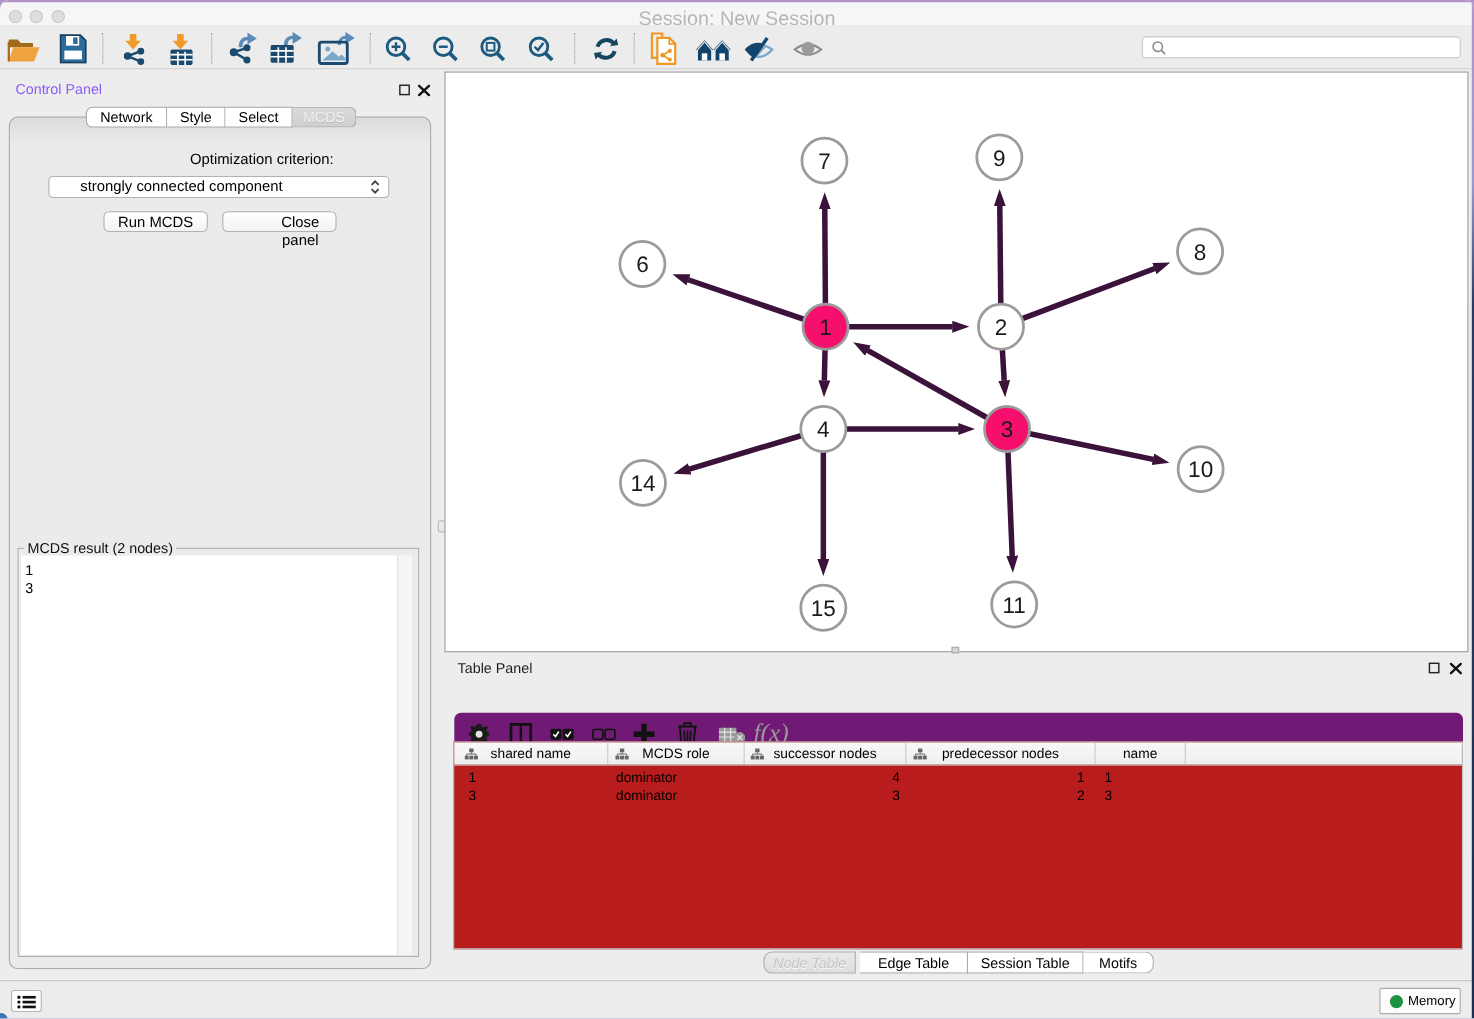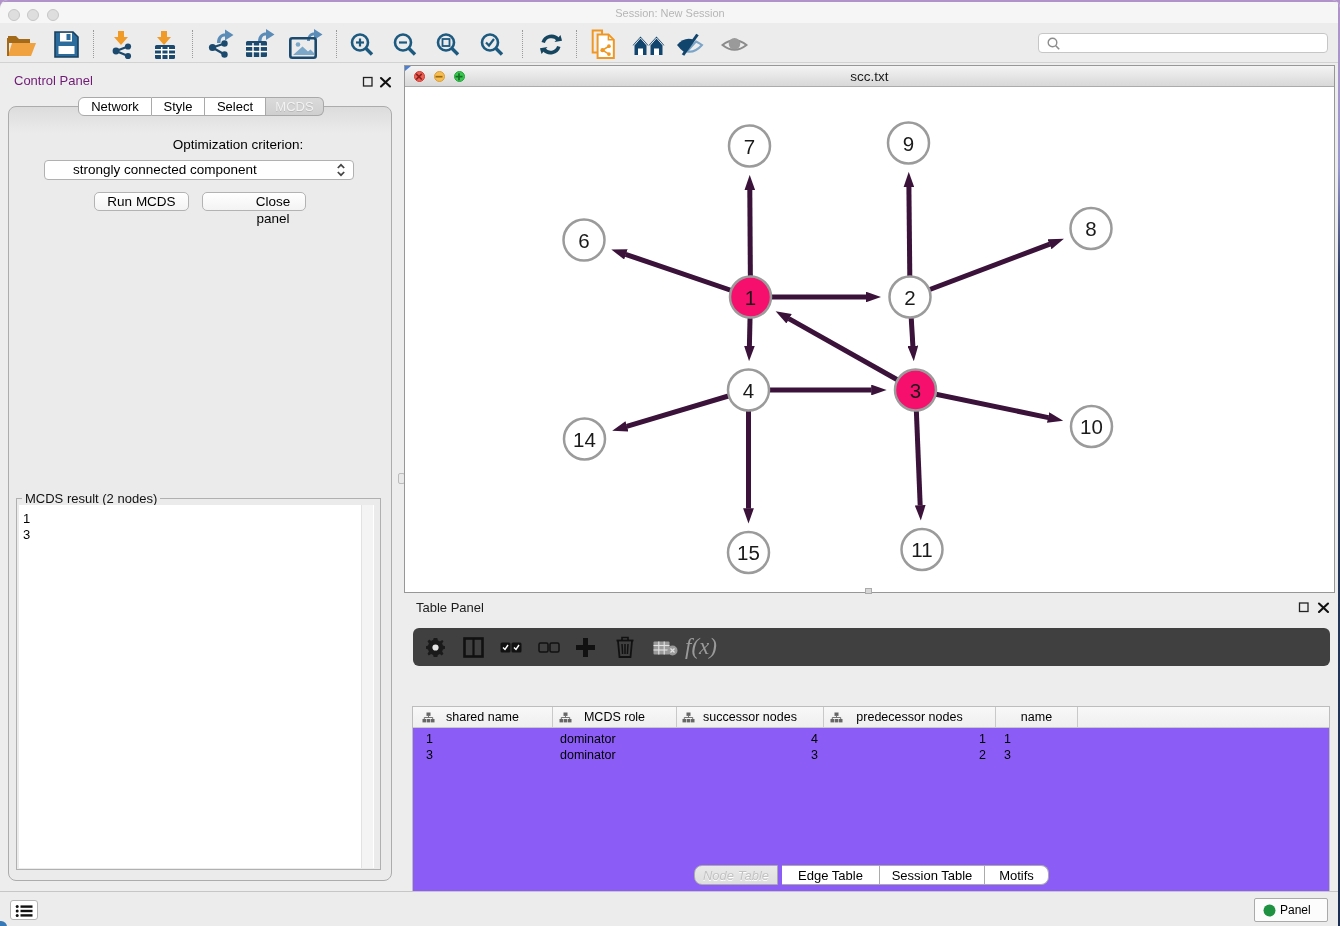--- a/index.html
+++ b/index.html
@@ -10,33 +10,33 @@
   #topstrip { position:absolute; left:0; top:0; width:1340px; height:2px;
               background:#b193c9; border-radius:8px 8px 0 0; z-index:5; }
   .abs { position:absolute; }
 
   
   #titlebar { position:absolute; left:0; top:2px; width:1340px; height:21px;
               background:#f6f6f6; border-radius:7px 7px 0 0; }
   .tl { position:absolute; top:6.5px; width:12px; height:12px; border-radius:50%;
         background:#dedede; border:1px solid #c6c6c6; }
   #wintitle { position:absolute; top:5px; left:0; width:100%; text-align:center;
-              font-size:11px; color:#b6b6b6; }
+              font-size:18px; color:#b6b6b6; }
 
   
   #toolbar { position:absolute; left:0; top:23px; width:1340px; height:40px;
              background:#ececec; border-bottom:1px solid #d2d2d2; }
   .tbi { position:absolute; margin-top:3px; top:0; }
   .sep { position:absolute; top:7px; height:28px; width:0;
          border-left:1px dotted #9a9a9a; }
   #searchbox { position:absolute; left:1038px; top:10px; width:290px; height:20px;
                background:#fff; border:1px solid #c6c6c6; border-radius:4px; }
 
   
-  #cp-title { position:absolute; left:14px; top:73px; font-size:13px; color:#701a75; }
+  #cp-title { position:absolute; left:14px; top:73px; font-size:13px; color:#8b5cf6; }
   .tab { position:absolute; top:97px; height:19px; line-height:18px; text-align:center;
          font-size:13px; background:#fff; border:1px solid #a9a9a9; border-left:none; color:#000; }
   #cp-panel { position:absolute; left:8px; top:106px; width:384px; height:775px;
               border:1px solid #acacac; border-radius:8px;
               background:linear-gradient(#dcdcdc, #ebebeb 26px); }
   #optlabel { position:absolute; left:0; top:137px; width:400px; text-align:center;
               font-size:13.5px; color:#000;margin-left:38px; }
   #optsel { position:absolute; left:44px; top:160px; width:310px; height:20px;
             background:#fff; border:1px solid #b1b1b1; border-radius:4px;
             font-size:13.5px; line-height:18px; padding-left:28px; color:#000; }
@@ -59,24 +59,24 @@
             border:1px solid #979797; background:#fff; }
   #nettitle { position:absolute; left:0; top:0; width:100%; height:21px; 
               background:linear-gradient(#f4f4f4,#d8d8d8); border-bottom:1px solid #ababab; }
   #nettitle .txt { position:absolute; width:100%; text-align:center; top:3px;
                    font-size:13.5px; color:#1a1a1a; }
   .mtl { position:absolute; top:4.5px; width:11.5px; height:11.5px; border-radius:50%; }
   #graph { position:absolute; left:0; top:22px; }
 
   
   #tp-title { position:absolute; left:416px; top:600px; font-size:13px; color:#1d1d1d; }
-  #tp-toolbar { position:absolute; left:413px; top:628px; width:917px; height:38px;
-                background:#404040; border-radius:6px; }
+  #tp-toolbar { position:absolute; left:413px; top:648px; width:917px; height:38px;
+                background:#701a75; border-radius:6px; }
   #tablebox { position:absolute; left:412px; top:674px; width:918px; height:189px;
-              background:#8b5cf6; border:1px solid #bdbdbd;margin-top:32px; }
+              background:#b91c1c; border:1px solid #bdbdbd; }
   #thead { position:absolute; left:0; top:0; width:916px; height:21px;
            background:linear-gradient(#f8f8f8,#efefef); border-bottom:1px solid #c9c9c9; }
   .th { position:absolute; top:0; height:20px; font-size:12.5px; color:#000;
         text-align:center; line-height:20px; border-right:1px solid #c9c9c9; }
   .td { position:absolute; font-size:12.5px; color:#000; height:16px; line-height:16px; }
   .btab { position:absolute; top:865px; height:20px; line-height:19px; text-align:center;
           font-size:13px; background:#fff; border:1px solid #ababab; border-left:none; color:#000; }
 
   
   #statusbar { position:absolute; left:0; top:891px; width:1340px; height:35px;
@@ -261,34 +261,20 @@
   <div id="groupbox"></div>
   <div id="gb-label">MCDS result (2 nodes)</div>
   <div id="gb-white">
     <div style="position:absolute;left:4px;top:6px;">1</div>
     <div style="position:absolute;left:4px;top:22px;">3</div>
     <div id="gb-scroll"></div>
   </div>
   <div id="splitgrip"></div>
 
   <div id="netwin">
-    <div id="nettitle">
-      <svg width="6" height="5" style="position:absolute;left:0;top:0;">
-          <path d="M0 0 L6 0 L0 5 Z" fill="#4a7fd4"></path>
-        </svg>
-      <div class="mtl" style="left:8.5px; background:#ee6156; border:0.5px solid #ce3a31;"></div>
-      <div class="mtl" style="left:28.5px; background:#f6bd50; border:0.5px solid #dd9d33;"></div>
-      <div class="mtl" style="left:48.5px; background:#39c74f; border:0.5px solid #24a33a;"></div>
-      <svg width="80" height="22" style="position:absolute;left:0;top:0;" viewBox="0 0 80 22">
-        <path d="M11.2 7.9 L16.8 13.5 M16.8 7.9 L11.2 13.5" stroke="#8c1f1a" stroke-width="1.7"></path>
-        <line x1="30.5" y1="10.7" x2="37.5" y2="10.7" stroke="#9a6a12" stroke-width="1.7"></line>
-        <path d="M54 7.2 L54 14.2 M50.5 10.7 L57.5 10.7" stroke="#156f24" stroke-width="1.7"></path>
-      </svg>
-      <div class="txt">scc.txt</div>
-    </div>
     <svg id="graph" width="929" height="504" viewBox="0 0 929 504">
       <defs>
         <marker id="arr" viewBox="0 0 10 7" refX="0.2" refY="3.5" markerWidth="15.5" markerHeight="10.8" orient="auto" markerUnits="userSpaceOnUse">
           <path d="M0 0 L10 3.5 L0 7 Z" fill="#3a123a"></path>
         </marker>
       </defs>
       <g stroke="#3a123a" stroke-width="5">
         <line x1="345.5" y1="209" x2="344.8" y2="102" marker-end="url(#arr)"></line>
         <line x1="345.5" y1="209" x2="220.6" y2="166.3" marker-end="url(#arr)"></line>
         <line x1="345.5" y1="209" x2="461" y2="209" marker-end="url(#arr)"></line>
@@ -446,20 +432,20 @@
         <circle cx="2.2" cy="7" r="1.5" fill="#111"></circle>
           <rect x="5.5" y="5.8" width="12" height="2.4" fill="#111"></rect>
         <circle cx="2.2" cy="11.4" r="1.5" fill="#111"></circle>
           <rect x="5.5" y="10.2" width="12" height="2.4" fill="#111"></rect>
       </svg>
     </div>
     <div id="membtn">
       <svg width="13" height="13" style="position:absolute;left:8px;top:5px;">
           <circle cx="6.5" cy="6.5" r="6" fill="#1e9240"></circle>
         </svg>
-      <span style="position:absolute;left:25px;">Panel</span>
+      <span style="position:absolute;left:25px;">Memory</span>
     </div>
     <svg width="10" height="8" style="position:absolute;left:0;top:27px;">
         <circle cx="1" cy="8" r="6" fill="#3579b8"></circle>
       </svg>
   </div>
 
 </div>
 
 </body></html>

